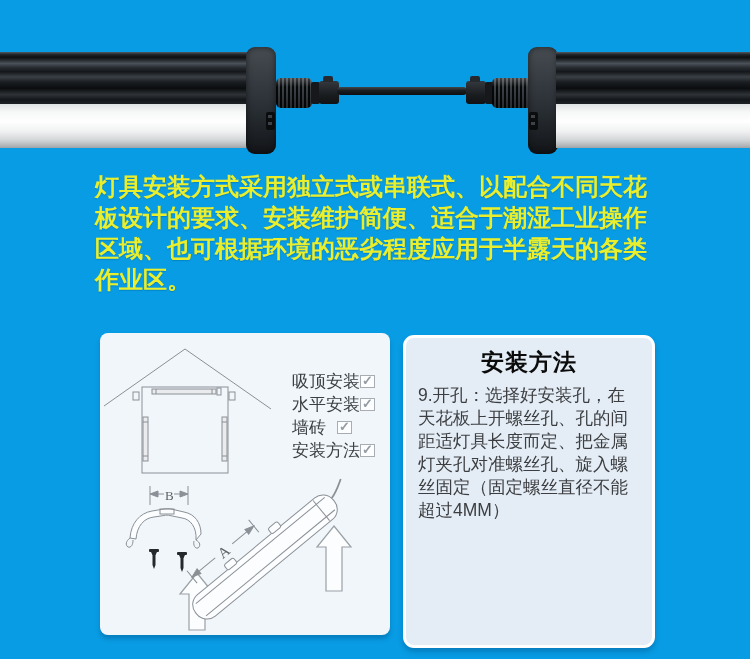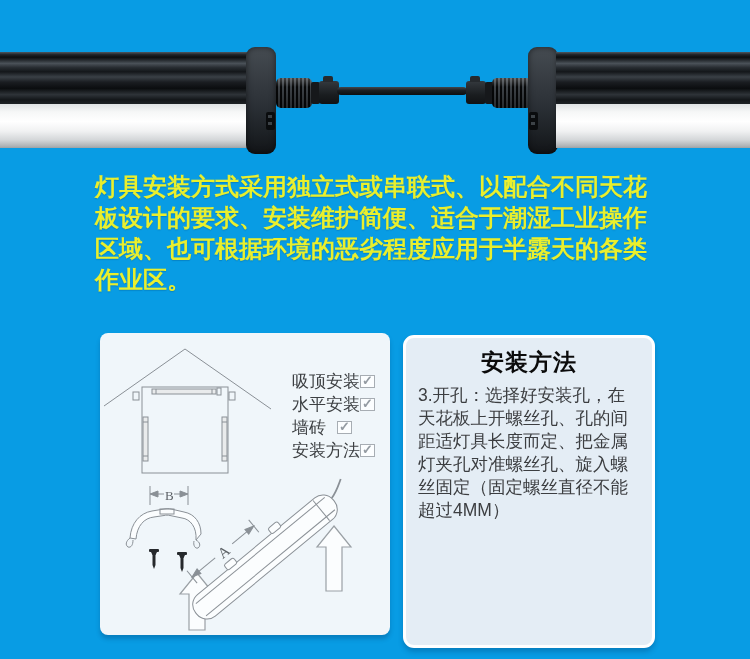--- a/index.html
+++ b/index.html
@@ -225,16 +225,16 @@
       </div>
       <div class="opt">
         <span class="opt-label">安装方法</span>
         <span class="cb"></span>
       </div>
     </div>
   </div>
 
   <div class="panel-right">
     <h2>安装方法</h2>
-    <p>3.开孔：选择好安装孔，在天花板上开螺丝孔、孔的间距适灯具长度而定、把金属灯夹孔对准螺丝孔、旋入螺丝固定（固定螺丝直径不能超过4MM）</p>
+    <p>9.开孔：选择好安装孔，在天花板上开螺丝孔、孔的间距适灯具长度而定、把金属灯夹孔对准螺丝孔、旋入螺丝固定（固定螺丝直径不能超过4MM）</p>
   </div>
 
 </div>
 
 </body></html>

